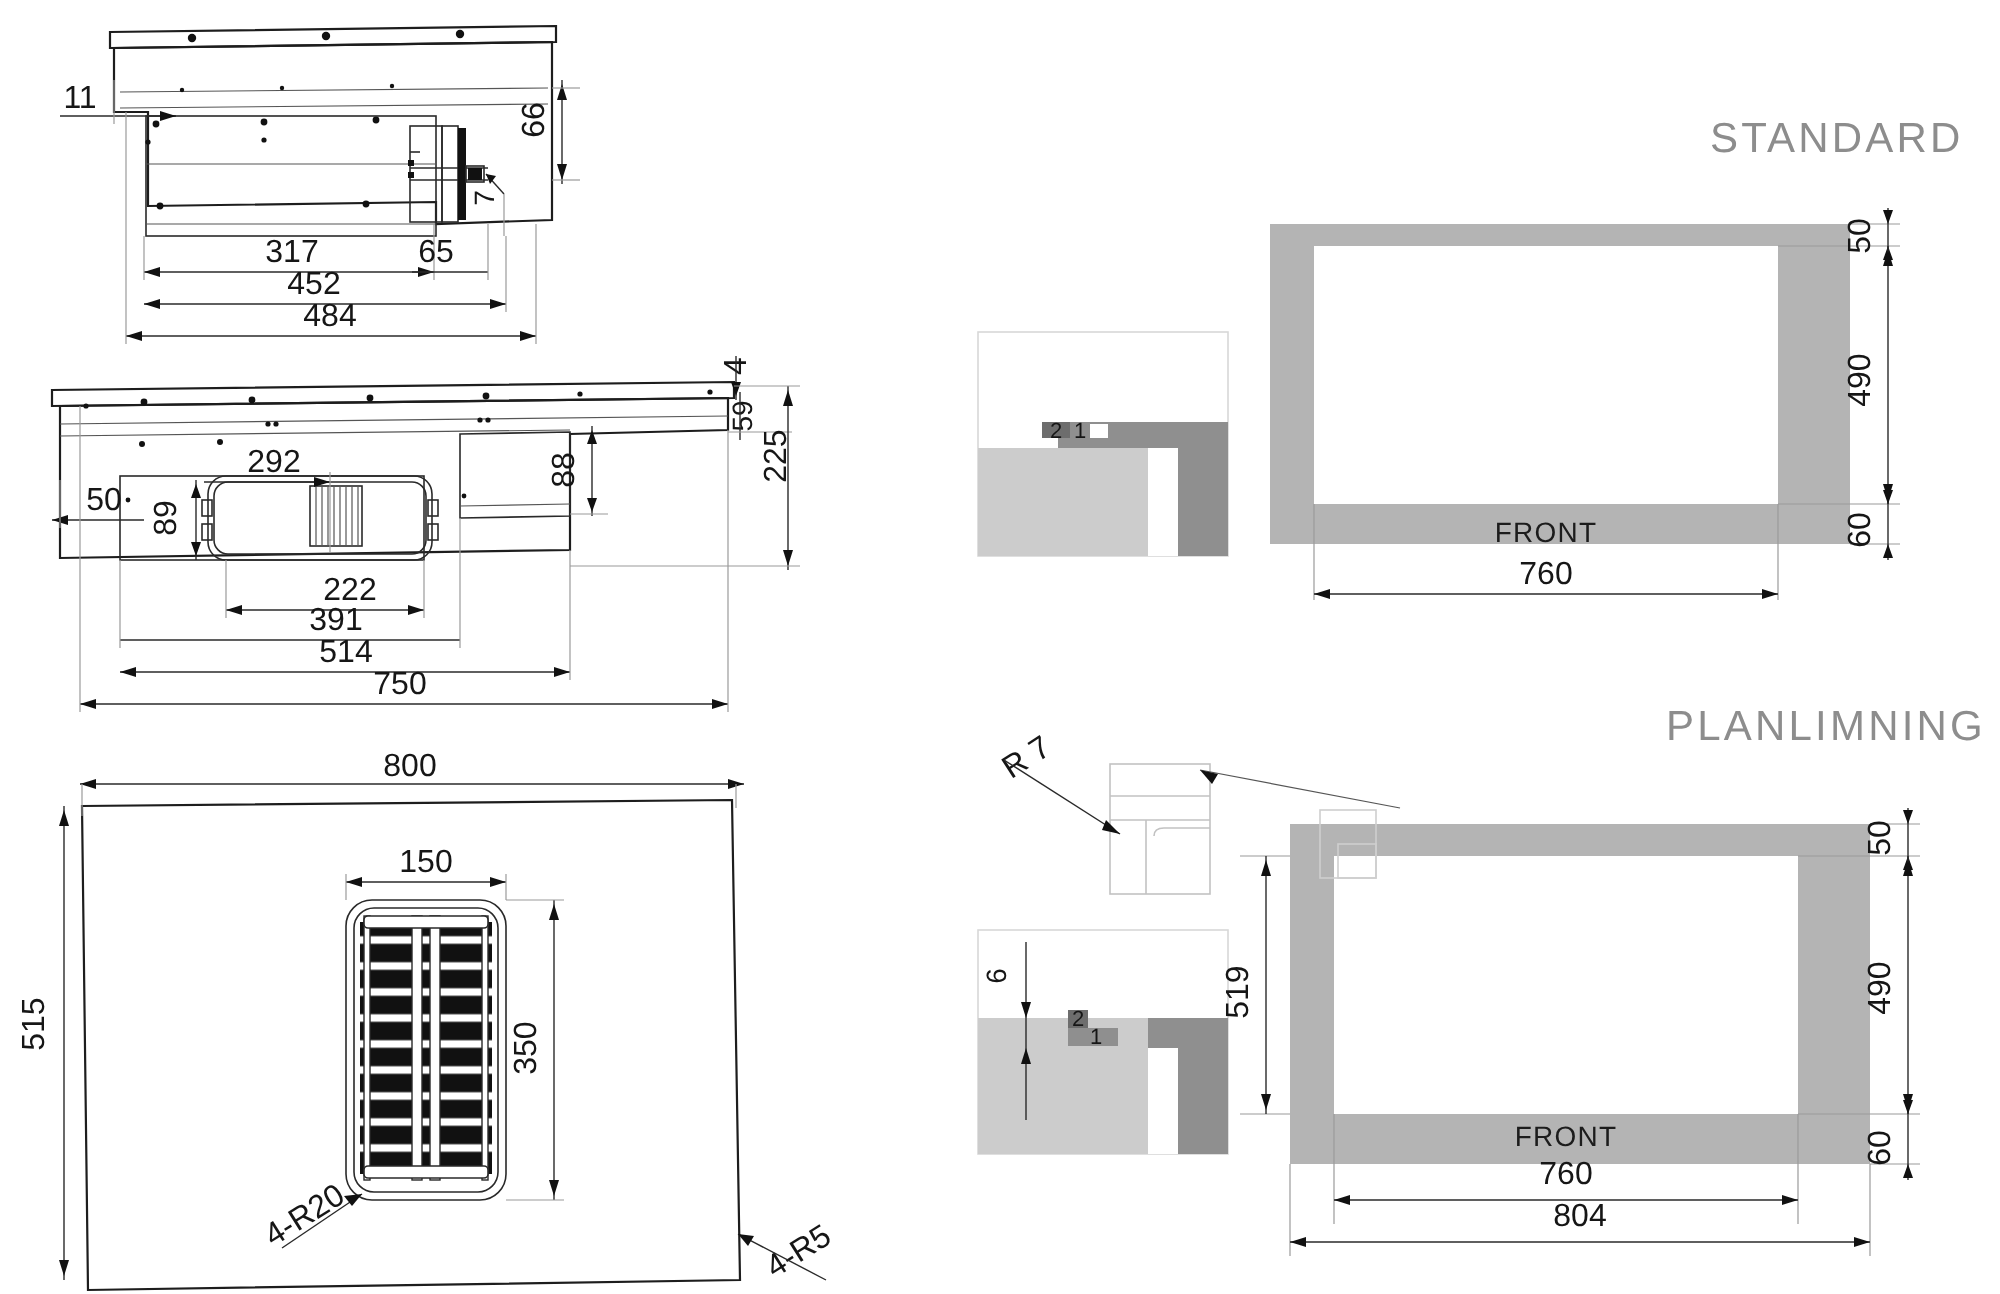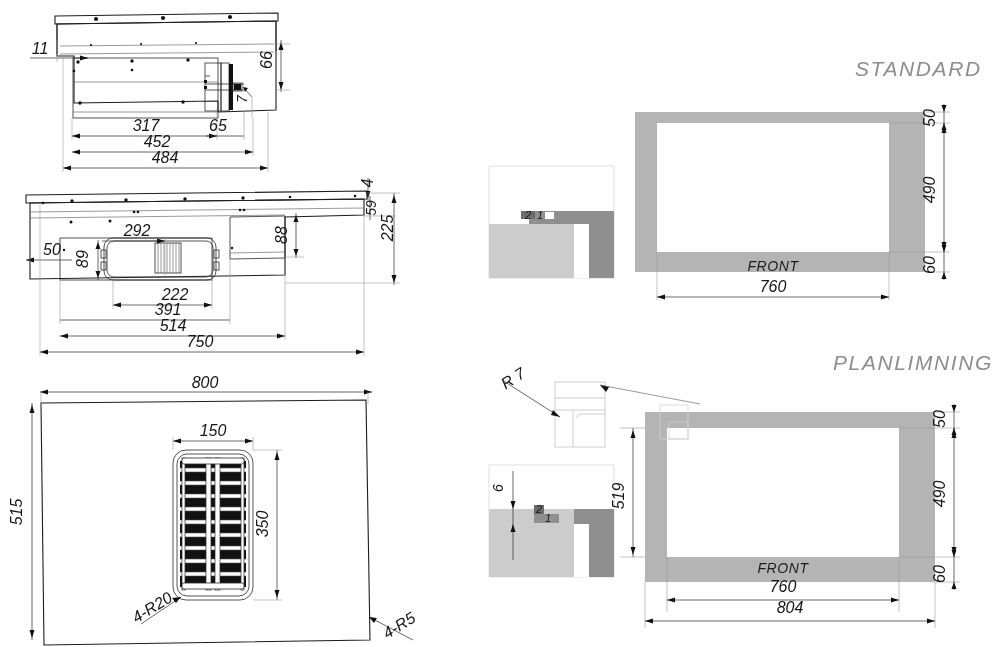--- a/index.html
+++ b/index.html
@@ -1,21 +1,21 @@
 <!DOCTYPE html>
 <html><head>
 <meta charset="utf-8">
 <style>
   html,body{margin:0;padding:0;background:#ffffff;}
   body{
     width:1000px;height:647px;position:relative;overflow:hidden;
     font-family:"Liberation Sans","DejaVu Sans",sans-serif;
     color:#1a1a1a;
   }
-  .stage{position:absolute;left:0;top:0;width:1000px;height:647px;font-style:italic;}
+  .stage{position:absolute;left:0;top:0;width:1000px;height:647px;}
   svg{display:block;}
   .dimtxt{
     font-family:"Liberation Sans","DejaVu Sans",sans-serif;
     font-size:16px;fill:#161616;
   }
   .dimtxt.sm{font-size:14px;}
   .dimtxt.xs{font-size:11px;}
   .heading{
     font-family:"Liberation Sans","DejaVu Sans",sans-serif;
     font-size:21px;letter-spacing:1.6px;fill:#8d8d8d;

